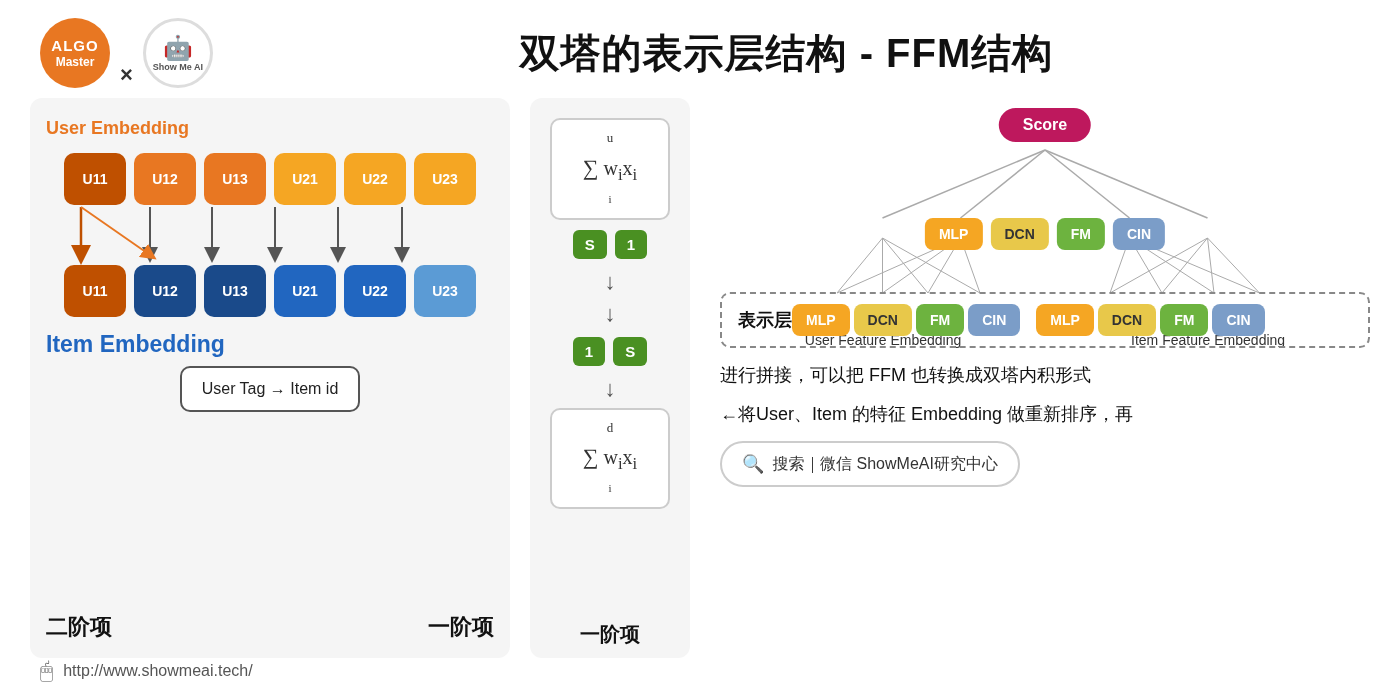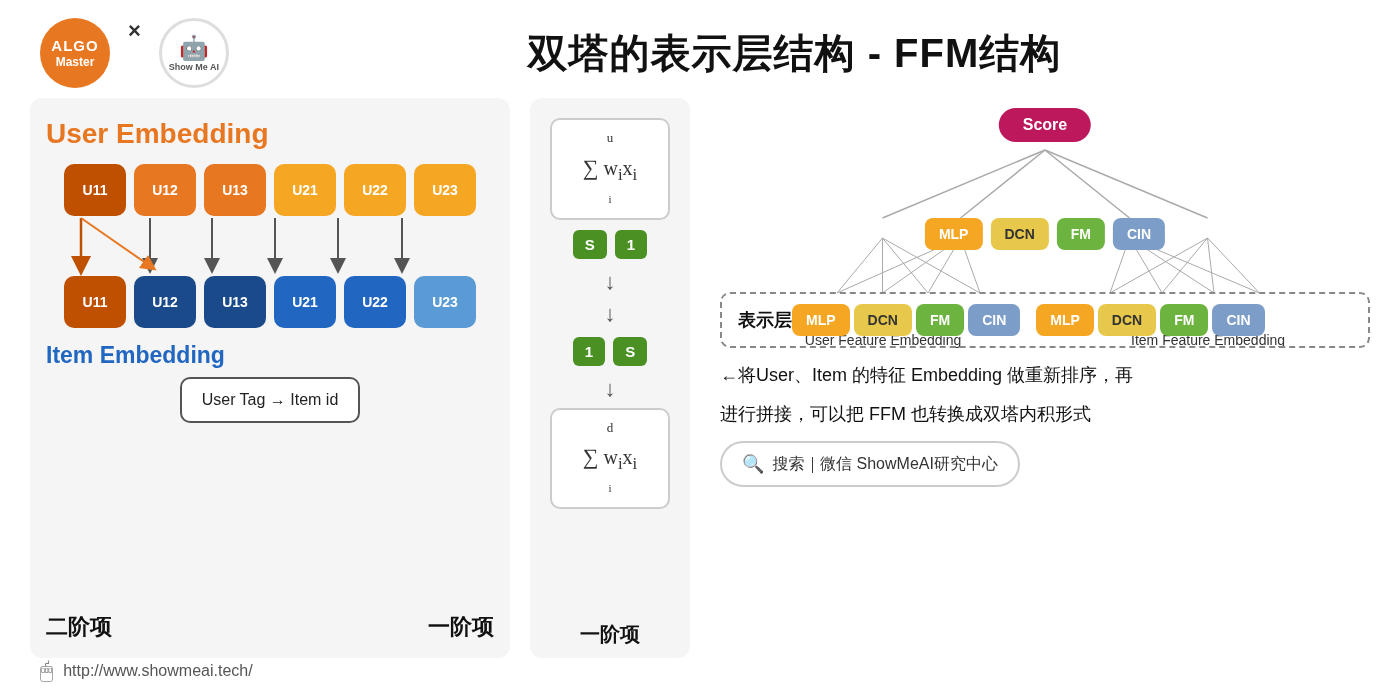--- a/index.html
+++ b/index.html
@@ -13,22 +13,22 @@
     }
 
     
     .header {
       display: flex;
       align-items: center;
       padding: 18px 40px 10px 40px;
     }
     .logo-area {
       display: flex;
-      align-items: flex-start;
-      gap: 12px;
+      align-items: flex-end;
+      gap: 4px;
     }
     .algo-logo {
       width: 70px;
       height: 70px;
       border-radius: 50%;
       background: #E87722;
       display: flex;
       flex-direction: column;
       align-items: center;
       justify-content: center;
@@ -86,21 +86,21 @@
       background: #f5f5f5;
       border-radius: 12px;
       padding: 20px 16px 16px 16px;
       position: relative;
       display: flex;
       flex-direction: column;
     }
 
     .user-embedding-label {
       color: #E87722;
-      font-size: 28px;
+      font-size: 18px;
       font-weight: bold;
       margin-bottom: 14px;
     }
 
     .embedding-row {
       display: flex;
       gap: 8px;
       justify-content: center;
       margin-bottom: 0px;
     }
@@ -499,22 +499,22 @@
           </div>
         </div>
       </div>
     </div>
 
     <div class="emb-labels">
       <div class="emb-label-text">User Feature Embedding</div>
       <div class="emb-label-text">Item Feature Embedding</div>
     </div>
 
+    <div class="desc-text">进行拼接，可以把 FFM 也转换成双塔内积形式</div>
     <div class="desc-text">←将User、Item 的特征 Embedding 做重新排序，再</div>
-    <div class="desc-text">进行拼接，可以把 FFM 也转换成双塔内积形式</div>
 
     <div class="search-bar">
       <span class="search-icon">🔍</span>
       <span>搜索｜微信 ShowMeAI研究中心</span>
     </div>
 
   </div>
 </div>
 
 <div class="footer">

